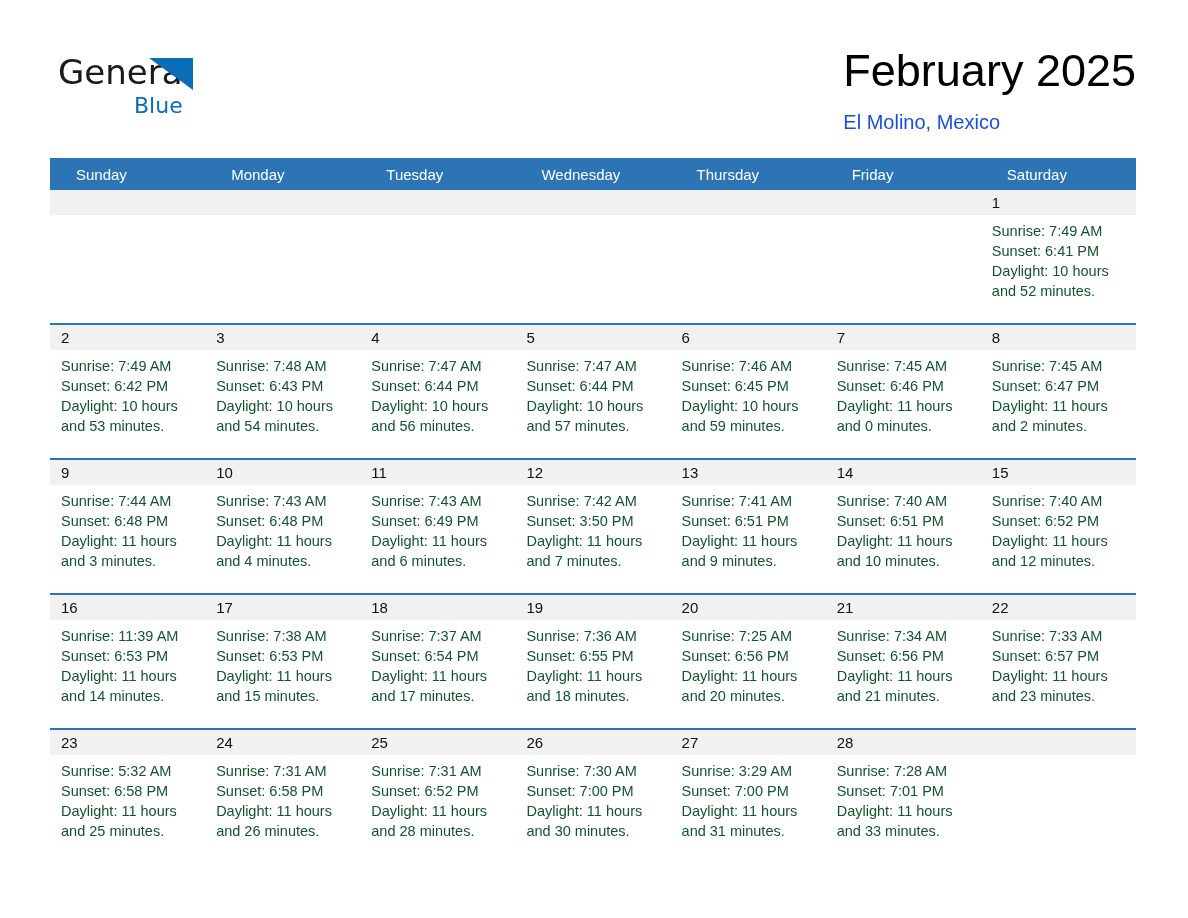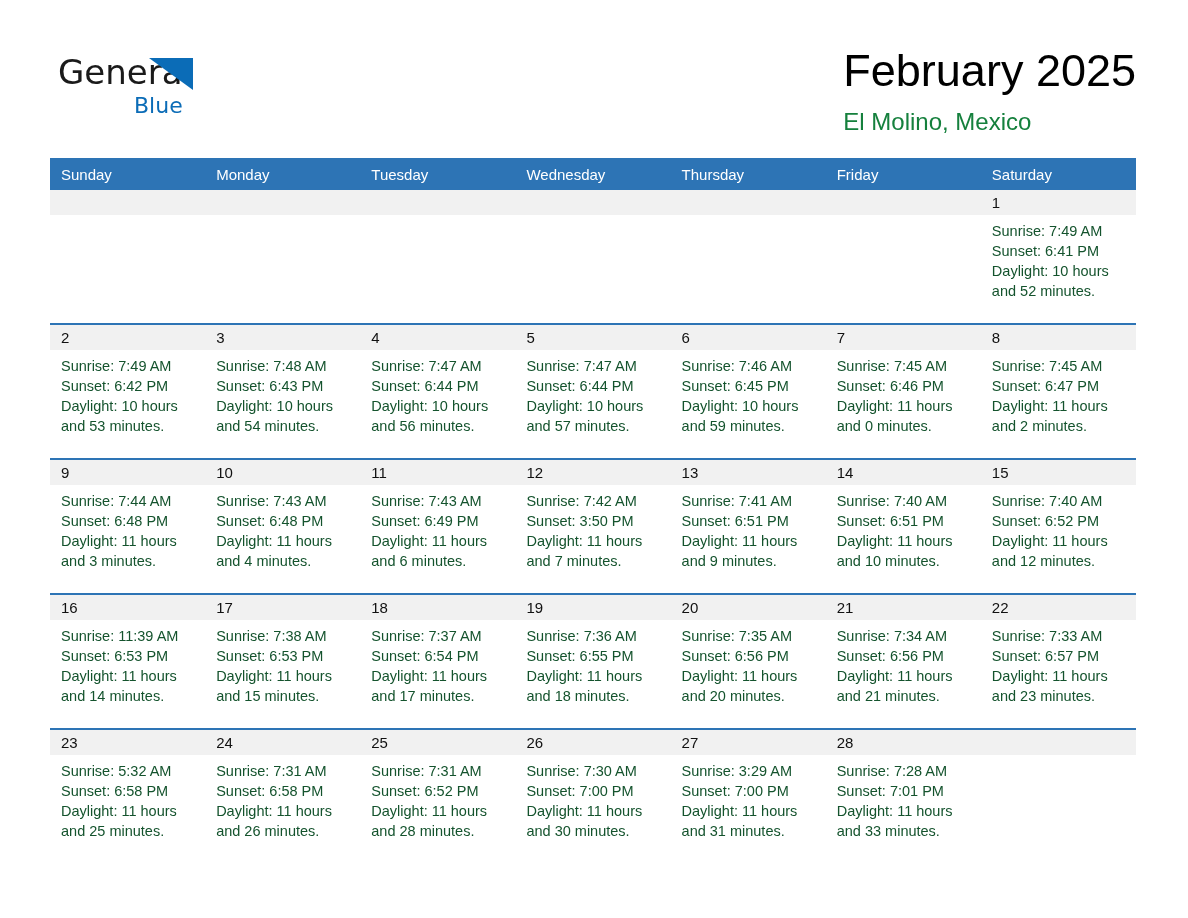--- a/index.html
+++ b/index.html
@@ -76,25 +76,25 @@
   }
   .month-title {
     font-size: 45px;
     font-weight: 400;
     line-height: 54px;
     color: #000;
     white-space: nowrap;
     font-family: "Liberation Sans", sans-serif;
   }
   .location {
-    font-size: 24px;
+    font-size: 20px;
     font-weight: 400;
     line-height: 30px;
     margin-top: 9px;
-    color: #15803d;
+    color: #1d4ed8;
     white-space: nowrap;
     font-family: "Liberation Sans", sans-serif;
   }
 
   
   .calendar {
     position: absolute;
     left: 50px;
     top: 158px;
     width: 1086px;
@@ -105,21 +105,21 @@
     width: 1086px;
   }
   table.cal col { width: 155.14px; }
 
   thead th {
     background: #2d74b5;
     color: #ffffff;
     font-size: 15px;
     font-weight: 400;
     text-align: left;
-    padding: 7px 0 7px 11px;
+    padding: 7px 0 7px 26px;
     height: 18px;
     font-family: "Liberation Sans", sans-serif;
   }
 
   tr.week > td {
     vertical-align: top;
     padding: 0;
     border-top: 2px solid #2d74b5;
     height: 133px;
     background: #ffffff;
@@ -362,21 +362,21 @@
               <div class="daynum">19</div>
               <div class="info">
                 <div>Sunrise: 7:36 AM</div>
                 <div>Sunset: 6:55 PM</div>
                 <div class="wrap">Daylight: 11 hours and 18 minutes.</div>
               </div>
             </td>
             <td>
               <div class="daynum">20</div>
               <div class="info">
-                <div>Sunrise: 7:35 AM</div>
+                <div>Sunrise: 7:25 AM</div>
                 <div>Sunset: 6:56 PM</div>
                 <div class="wrap">Daylight: 11 hours and 20 minutes.</div>
               </div>
             </td>
             <td>
               <div class="daynum">21</div>
               <div class="info">
                 <div>Sunrise: 7:34 AM</div>
                 <div>Sunset: 6:56 PM</div>
                 <div class="wrap">Daylight: 11 hours and 21 minutes.</div>

